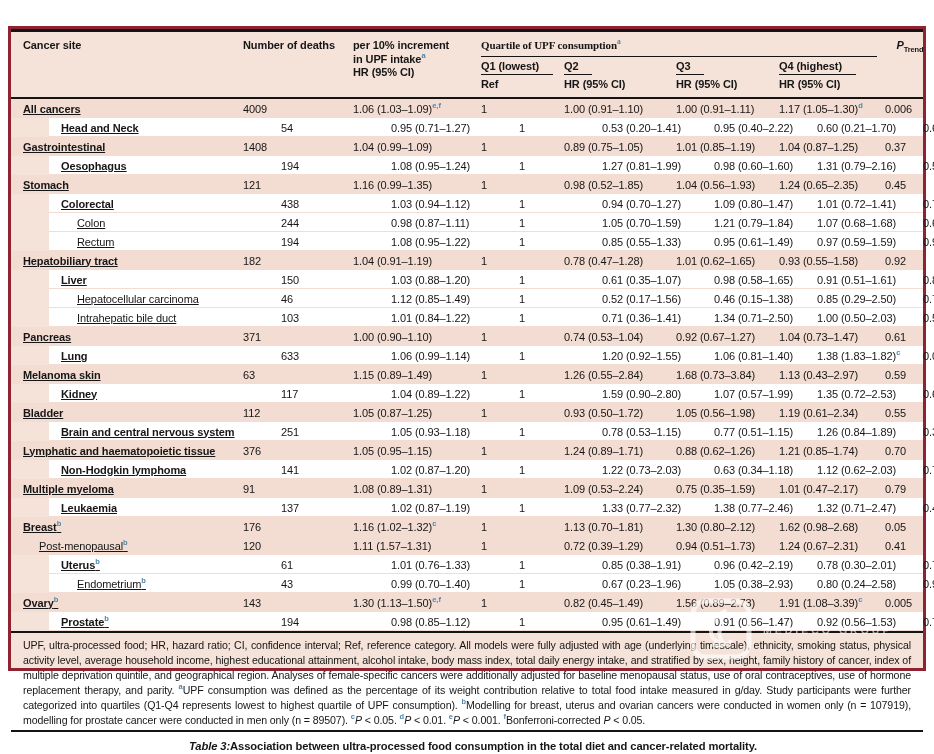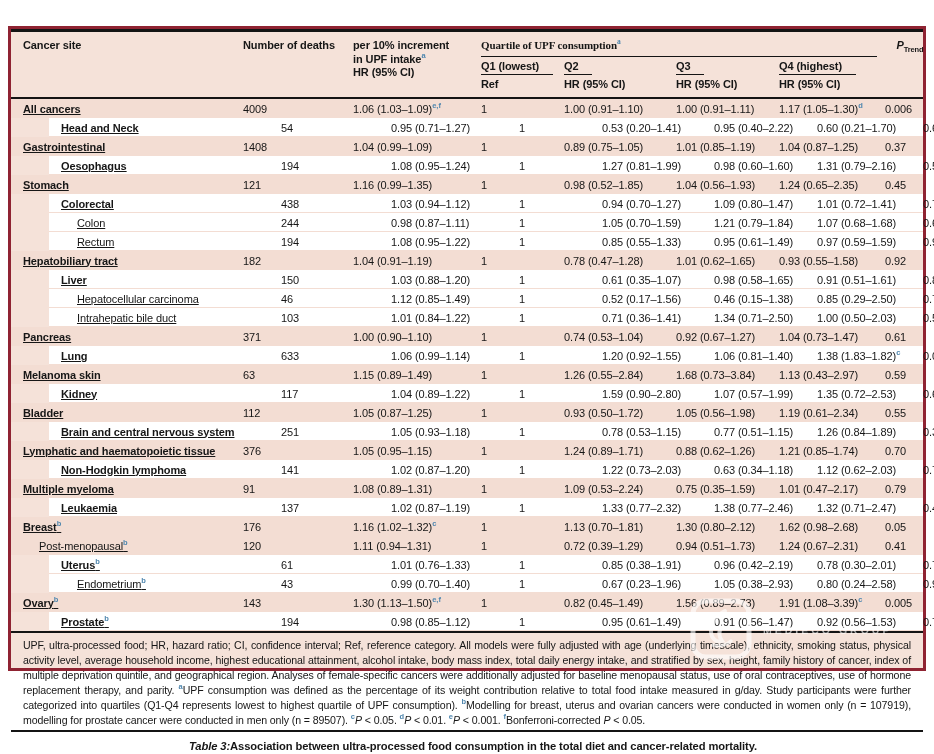--- a/index.html
+++ b/index.html
@@ -320,21 +320,21 @@
         <div class="num"><span>1.16 (1.02–1.32)</span><sup class="fn">c</sup></div>
         <div class="num"><span>1</span></div>
         <div class="num"><span>1.13 (0.70–1.81)</span></div>
         <div class="num"><span>1.30 (0.80–2.12)</span></div>
         <div class="num"><span>1.62 (0.98–2.68)</span></div>
         <div class="num"><span>0.05</span></div>
       </div>
       <div class="row pink indent">
         <div class="site"><span>Post-menopausal</span><sup class="fn">b</sup></div>
         <div class="num"><span>120</span></div>
-        <div class="num"><span>1.11 (0.94–1.31)</span></div>
+        <div class="num"><span>1.11 (1.57–1.31)</span></div>
         <div class="num"><span>1</span></div>
         <div class="num"><span>0.72 (0.39–1.29)</span></div>
         <div class="num"><span>0.94 (0.51–1.73)</span></div>
         <div class="num"><span>1.24 (0.67–2.31)</span></div>
         <div class="num"><span>0.41</span></div>
       </div>
       <div class="row white">
         <div class="site"><span>Uterus</span><sup class="fn">b</sup></div>
         <div class="num"><span>61</span></div>
         <div class="num"><span>1.01 (0.76–1.33)</span></div>

